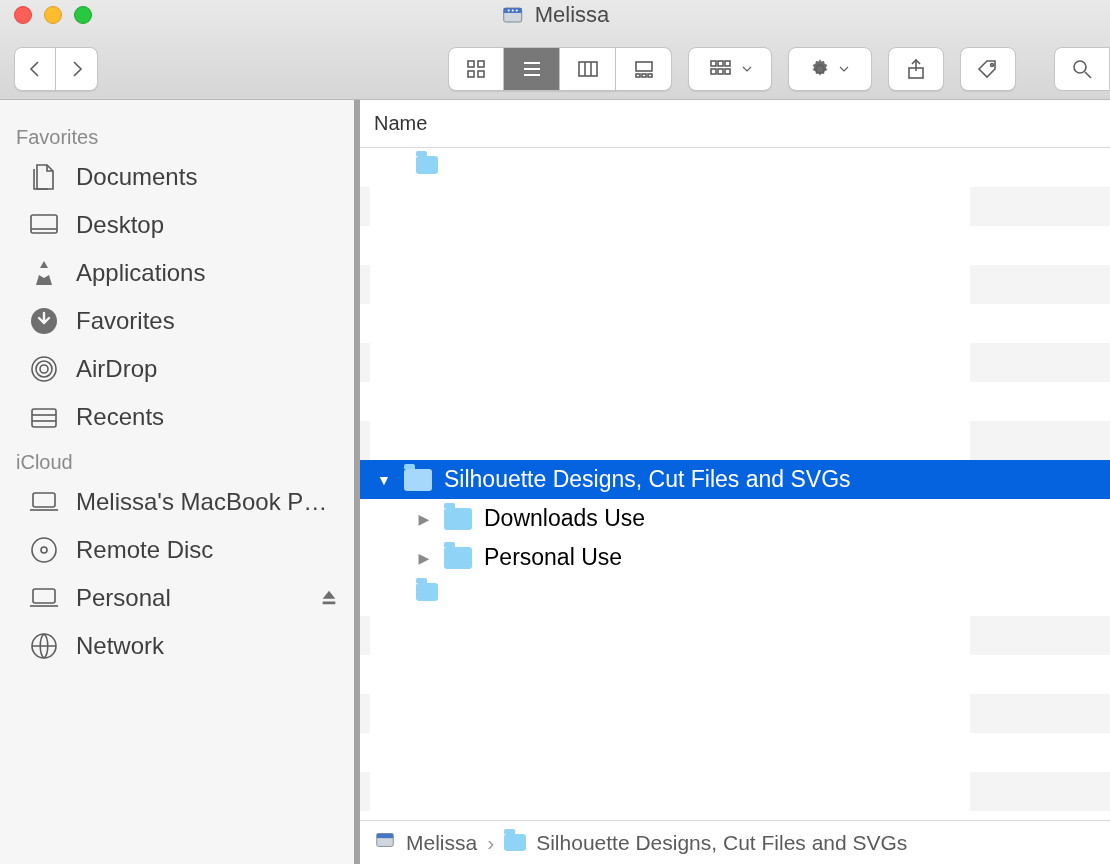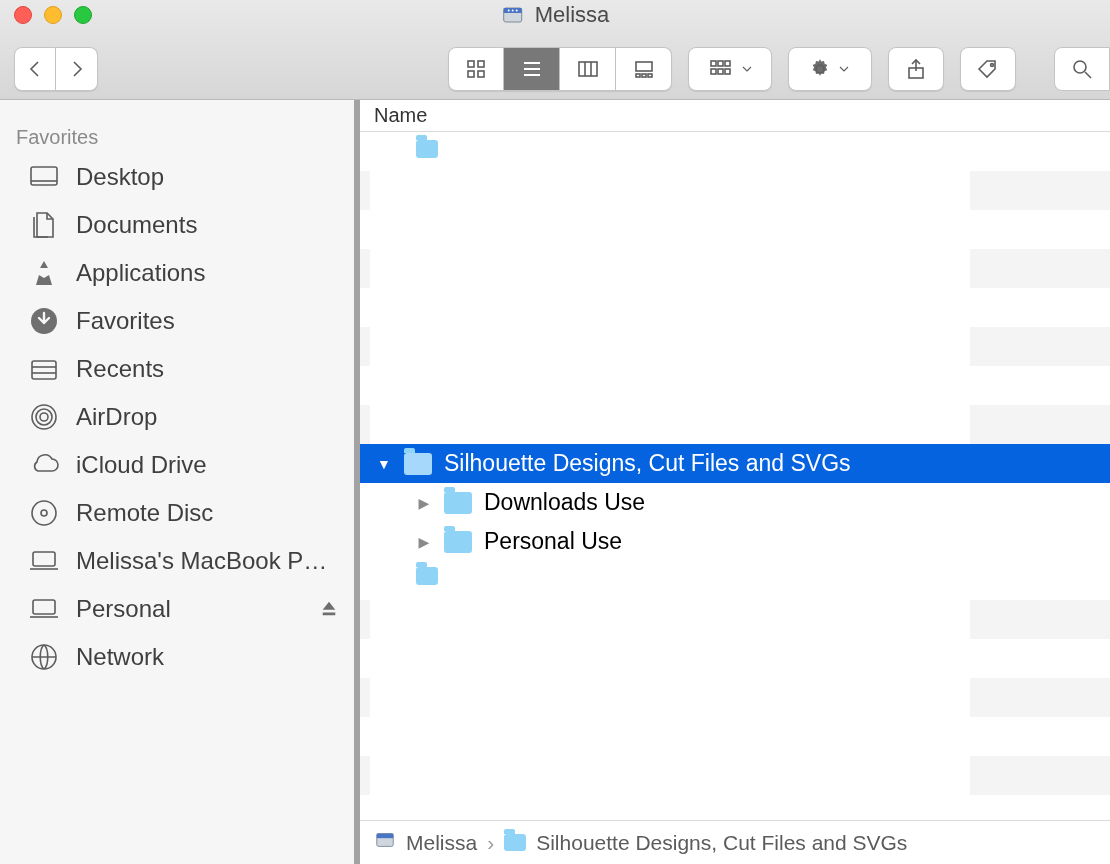--- a/index.html
+++ b/index.html
@@ -41,21 +41,21 @@
 
 .main{display:flex;height:calc(100% - 100px)}
 .sidebar{width:360px;flex:none;background:#f6f6f6;border-right:6px solid #a3a3a3;padding-top:16px;overflow:hidden}
 .sec-h{color:#8a8a8a;font-size:20px;padding:10px 16px 4px;font-weight:400}
 .srow{display:flex;align-items:center;gap:16px;padding:8px 16px 8px 28px;color:#3f3f3f;font-size:24px;cursor:default}
 .srow .ic{width:32px;height:32px;flex:none;color:#6f6f6f;display:flex;align-items:center;justify-content:center}
 .srow .lbl{white-space:nowrap;overflow:hidden;text-overflow:ellipsis}
 .eject{margin-left:auto;color:#6f6f6f}
 
 .content{flex:1;display:flex;flex-direction:column;min-width:0}
-.colhead{height:32px;background:#fff;border-bottom:1px solid #dadada;display:flex;align-items:center;padding-left:14px;color:#333;font-size:20px;font-weight:500}
+.colhead{height:48px;background:#fff;border-bottom:1px solid #dadada;display:flex;align-items:center;padding-left:14px;color:#333;font-size:20px;font-weight:500}
 .files{flex:1;background:#fff;overflow:hidden;position:relative}
 .striperow{height:39px;position:relative}
 .striperow.alt{background:#f4f4f4}
 .striperow .whitebox{position:absolute;left:10px;top:0;height:100%;width:600px;background:#fff}
 .striperow.alt .whitebox{background:#fff}
 
 .filerow{height:39px;display:flex;align-items:center;gap:12px;font-size:23px}
 .filerow.selected{background:#0663e0;color:#fff}
 .tri{width:16px;text-align:center;font-size:14px;line-height:1}
 .fold{width:28px;height:22px;background:#8fd3f6;border-radius:3px;position:relative;flex:none}
@@ -192,100 +192,93 @@
 
 <div class="main">
 
   <div class="sidebar">
 
     <div class="sec-h">Favorites</div>
 
     <div class="srow">
       <span class="ic">
           <svg class="stroke" viewBox="0 0 32 32" width="32" height="32">
-            <rect x="3" y="6" width="26" height="18" rx="2"></rect>
-            <line x1="3" y1="20" x2="29" y2="20"></line>
-          </svg>
-        </span>
-      <span class="lbl">Desktop</span>
-    </div>
-    <div class="srow">
-      <span class="ic">
-          <svg class="stroke" viewBox="0 0 32 32" width="32" height="32">
             <path d="M9 4h10l6 6v18H9z"></path>
             <path d="M19 4v6h6"></path>
             <path d="M6 8v20h14"></path>
           </svg>
         </span>
       <span class="lbl">Documents</span>
     </div>
     <div class="srow">
       <span class="ic">
+          <svg class="stroke" viewBox="0 0 32 32" width="32" height="32">
+            <rect x="3" y="6" width="26" height="18" rx="2"></rect>
+            <line x1="3" y1="20" x2="29" y2="20"></line>
+          </svg>
+        </span>
+      <span class="lbl">Desktop</span>
+    </div>
+    <div class="srow">
+      <span class="ic">
           <svg viewBox="0 0 32 32" width="32" height="32">
             <path fill="#6f6f6f" d="M16 4l4 7h-8zM8 28l3-10 5 3 5-3 3 10H8z"></path>
           </svg>
         </span>
       <span class="lbl">Applications</span>
     </div>
     <div class="srow">
       <span class="ic">
           <svg viewBox="0 0 32 32" width="32" height="32">
             <circle cx="16" cy="16" r="13" fill="#6f6f6f"></circle>
             <path d="M16 8v10m0 0l-5-5m5 5l5-5" stroke="#f6f6f6" stroke-width="2.4" fill="none" stroke-linecap="round"></path>
           </svg>
         </span>
       <span class="lbl">Favorites</span>
     </div>
     <div class="srow">
       <span class="ic">
           <svg class="stroke" viewBox="0 0 32 32" width="32" height="32">
+            <circle cx="16" cy="16" r="4"></circle>
+            <circle cx="16" cy="16" r="8"></circle>
+            <circle cx="16" cy="16" r="12"></circle>
+          </svg>
+        </span>
+      <span class="lbl">AirDrop</span>
+    </div>
+    <div class="srow">
+      <span class="ic">
+          <svg class="stroke" viewBox="0 0 32 32" width="32" height="32">
             <rect x="4" y="8" width="24" height="18" rx="2"></rect>
             <line x1="4" y1="14" x2="28" y2="14"></line>
             <line x1="4" y1="20" x2="28" y2="20"></line>
           </svg>
         </span>
       <span class="lbl">Recents</span>
     </div>
-    <div class="srow">
-      <span class="ic">
-          <svg class="stroke" viewBox="0 0 32 32" width="32" height="32">
-            <circle cx="16" cy="16" r="4"></circle>
-            <circle cx="16" cy="16" r="8"></circle>
-            <circle cx="16" cy="16" r="12"></circle>
-          </svg>
-        </span>
-      <span class="lbl">AirDrop</span>
-    </div>
-
-    <div class="srow">
-      <span class="ic">
-          <svg class="stroke" viewBox="0 0 32 32" width="32" height="32">
-            <path d="M24 22a6 6 0 000-12 8 8 0 00-15 3 5 5 0 001 9z"></path>
-          </svg>
-        </span>
-      <span class="lbl">iCloud Drive</span>
-    </div>
-
+
+    <div class="sec-h">iCloud</div>
+
+    <div class="srow">
+      <span class="ic">
+          <svg class="stroke" viewBox="0 0 32 32" width="32" height="32">
+            <rect x="5" y="7" width="22" height="14" rx="2"></rect>
+            <line x1="2" y1="24" x2="30" y2="24"></line>
+          </svg>
+        </span>
+      <span class="lbl">Melissa's MacBook P…</span>
+    </div>
     <div class="srow">
       <span class="ic">
           <svg class="stroke" viewBox="0 0 32 32" width="32" height="32">
             <circle cx="16" cy="16" r="12"></circle>
             <circle cx="16" cy="16" r="3"></circle>
           </svg>
         </span>
       <span class="lbl">Remote Disc</span>
-    </div>
-    <div class="srow">
-      <span class="ic">
-          <svg class="stroke" viewBox="0 0 32 32" width="32" height="32">
-            <rect x="5" y="7" width="22" height="14" rx="2"></rect>
-            <line x1="2" y1="24" x2="30" y2="24"></line>
-          </svg>
-        </span>
-      <span class="lbl">Melissa's MacBook P…</span>
     </div>
     <div class="srow">
       <span class="ic">
           <svg class="stroke" viewBox="0 0 32 32" width="32" height="32">
             <rect x="5" y="7" width="22" height="14" rx="2"></rect>
             <line x1="2" y1="24" x2="30" y2="24"></line>
           </svg>
         </span>
       <span class="lbl">Personal</span>
       <span class="eject"><svg viewBox="0 0 20 20" width="18" height="18">

